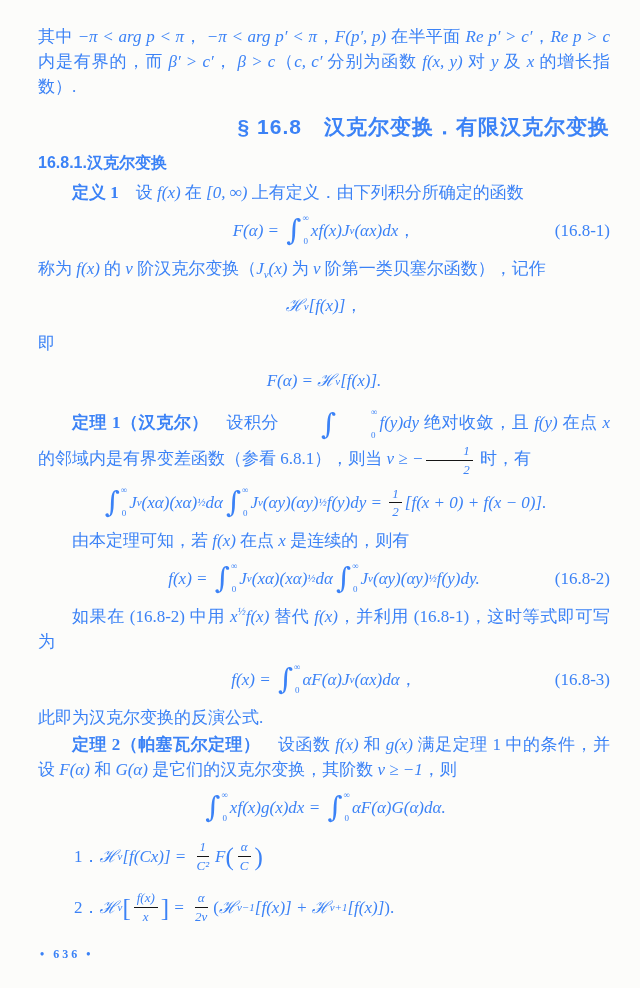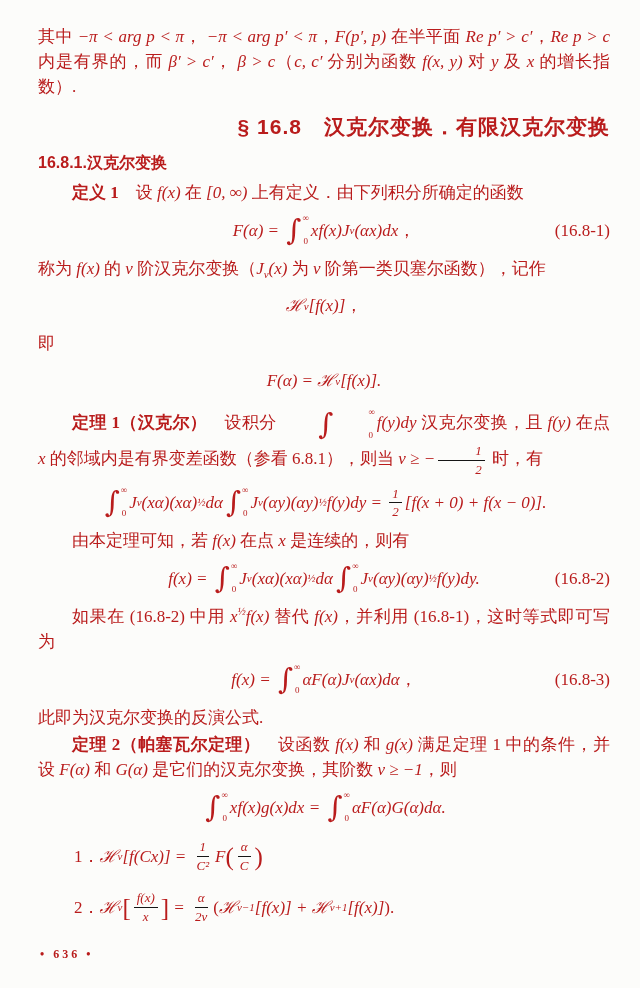--- a/index.html
+++ b/index.html
@@ -1,19 +1,19 @@
 <!DOCTYPE html>
 <html><head>
 <meta charset="utf-8">
 <style>
   html,body { margin:0; padding:0; }
   body { background:#fcfcfa; }
   .page {
     position:relative; width:640px; height:988px; overflow:hidden;
-    background:#fcfcfa; color:#b91c1c;
+    background:#fcfcfa; color:#3b82f6;
     font-family:"Liberation Serif","DejaVu Serif",serif;
     font-size:17px;
   }
   .page-content { position:absolute; left:38px; right:30px; top:22px; }
 
   .para { line-height:25px; text-align:justify; margin:2px 0; }
   .para.indent { text-indent:34px; }
 
   .h1 { text-align:right; font-weight:bold; font-size:21px; margin:14px 0 8px;
         font-family:"Liberation Sans","DejaVu Sans",sans-serif; letter-spacing:1px; }
@@ -63,21 +63,21 @@
       <div class="para"><span class="t">称为 </span><span class="m">f(x)</span><span class="t"> 的 </span><span class="m">ν</span><span class="t"> 阶汉克尔变换（</span><span class="m">J</span><span class="sub">ν</span><span class="m">(x)</span><span class="t"> 为 </span><span class="m">ν</span><span class="t"> 阶第一类贝塞尔函数），记作</span></div>
       <div class="formula"><span class="m">ℋ</span><span class="sub">ν</span><span class="m">[f(x)]</span><span class="t">，</span></div>
       <div class="para"><span class="t">即</span></div>
       <div class="formula"><span class="m">F(α) = ℋ</span><span class="sub">ν</span><span class="m">[f(x)].</span></div>
       <div class="para indent"><span class="b">定理 1（汉克尔）</span><span class="t">　设积分 </span><span class="int">
           <span class="isign">∫</span>
           <span class="ilims">
             <span class="ihi">∞</span>
             <span class="ilo">0</span>
           </span>
-        </span><span class="m">f(y)dy</span><span class="t"> 汉克尔变换，且 </span><span class="m">f(y)</span><span class="t"> 在点 </span><span class="m">x</span><span class="t"> 的邻域内是有界变差函数（参看 6.8.1），则当 </span><span class="m">ν ≥ −</span><span class="frac">
+        </span><span class="m">f(y)dy</span><span class="t"> 绝对收敛，且 </span><span class="m">f(y)</span><span class="t"> 在点 </span><span class="m">x</span><span class="t"> 的邻域内是有界变差函数（参看 6.8.1），则当 </span><span class="m">ν ≥ −</span><span class="frac">
           <span class="fn">1</span>
           <span class="fd">2</span>
         </span><span class="t"> 时，有</span></div>
       <div class="formula"><span class="int"><span class="isign">∫</span><span class="ilims"><span class="ihi">∞</span><span class="ilo">0</span></span></span><span class="m">J</span><span class="sub">ν</span><span class="m">(xα)(xα)</span><span class="sup">½</span><span class="m">dα</span><span class="int"><span class="isign">∫</span><span class="ilims"><span class="ihi">∞</span><span class="ilo">0</span></span></span><span class="m">J</span><span class="sub">ν</span><span class="m">(αy)(αy)</span><span class="sup">½</span><span class="m">f(y)dy = </span><span class="frac"><span class="fn">1</span><span class="fd">2</span></span><span class="m">[f(x + 0) + f(x − 0)].</span></div>
       <div class="para indent"><span class="t">由本定理可知，若 </span><span class="m">f(x)</span><span class="t"> 在点 </span><span class="m">x</span><span class="t"> 是连续的，则有</span></div>
       <div class="formula"><span class="m">f(x) = </span><span class="int"><span class="isign">∫</span><span class="ilims"><span class="ihi">∞</span><span class="ilo">0</span></span></span><span class="m">J</span><span class="sub">ν</span><span class="m">(xα)(xα)</span><span class="sup">½</span><span class="m">dα</span><span class="int"><span class="isign">∫</span><span class="ilims"><span class="ihi">∞</span><span class="ilo">0</span></span></span><span class="m">J</span><span class="sub">ν</span><span class="m">(αy)(αy)</span><span class="sup">½</span><span class="m">f(y)dy.</span><span class="eqtag">(16.8-2)</span></div>
       <div class="para indent"><span class="t">如果在 (16.8-2) 中用 </span><span class="m">x</span><span class="sup">½</span><span class="m">f(x)</span><span class="t"> 替代 </span><span class="m">f(x)</span><span class="t">，并利用 (16.8-1)，这时等式即可写为</span></div>
       <div class="formula"><span class="m">f(x) = </span><span class="int"><span class="isign">∫</span><span class="ilims"><span class="ihi">∞</span><span class="ilo">0</span></span></span><span class="m">αF(α)J</span><span class="sub">ν</span><span class="m">(αx)dα</span><span class="t">，</span><span class="eqtag">(16.8-3)</span></div>
       <div class="para"><span class="t">此即为汉克尔变换的反演公式.</span></div>
       <div class="para indent"><span class="b">定理 2（帕塞瓦尔定理）</span><span class="t">　设函数 </span><span class="m">f(x)</span><span class="t"> 和 </span><span class="m">g(x)</span><span class="t"> 满足定理 1 中的条件，并设 </span><span class="m">F(α)</span><span class="t"> 和 </span><span class="m">G(α)</span><span class="t"> 是它们的汉克尔变换，其阶数 </span><span class="m">ν ≥ −1</span><span class="t">，则</span></div>

